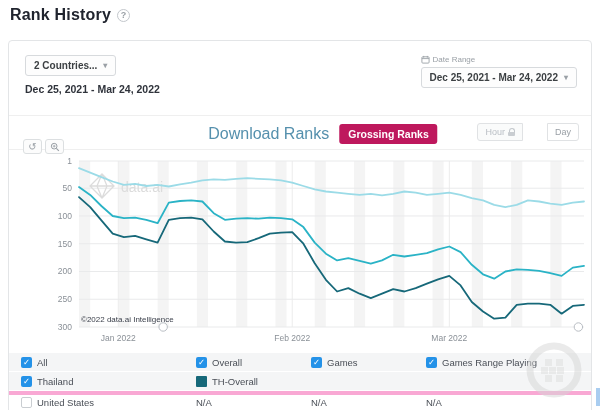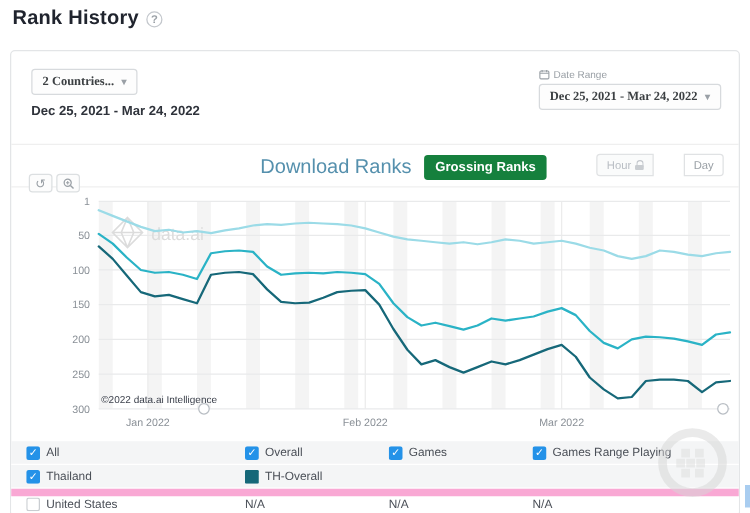--- a/index.html
+++ b/index.html
@@ -8,48 +8,48 @@
   .page-title-row { position:absolute; left:10px; top:6px; display:flex; align-items:center; gap:6px; }
   .page-title { font-size:16px; font-weight:bold; color:#20242e; letter-spacing:.2px; }
   .q-icon { width:13px; height:13px; border:1.5px solid #c3c7cc; border-radius:50%;
     color:#9aa0a6; font-size:9px; font-weight:bold; display:flex; align-items:center; justify-content:center; }
   .panel { position:absolute; left:8px; top:40px; width:584px; height:375px;
     background:#fff; border:1px solid #e3e5e7; border-radius:4px; }
   
   .filter-label { display:flex; align-items:center; gap:3px; font-size:8px; color:#9aa0a6; margin-bottom:3px; }
   .left-filter { position:absolute; left:16px; top:14px; }
   .dropdown { display:inline-flex; align-items:center; gap:6px; border:1px solid #d7dadd; border-radius:3px;
-    background:#fdfdfd; padding:4px 8px; font-size:10px; font-weight:bold; color:#3c4043; cursor:pointer;font-family:Liberation Serif, serif; }
+    background:#fdfdfd; padding:4px 8px; font-size:10px; font-weight:bold; color:#3c4043; cursor:pointer; }
   .caret { color:#9aa0a6; font-size:8px; }
   .date-summary { margin-top:7px; font-size:10.5px; font-weight:bold; color:#2f333b; }
   .right-filter { position:absolute; right:14px; top:14px; text-align:left; }
   .divider { position:absolute; left:0; width:100%; border-top:1px solid #efefef; }
   
   .tabs-row { position:absolute; left:0; top:80px; width:100%; height:24px; }
   .tabs-center { position:absolute; left:50%; transform:translateX(-42%); display:flex; align-items:center; gap:2px; }
   .tab-link { font-size:16px; color:#5590ad; padding:4px 8px; cursor:pointer; }
-  .tab-active { font-size:10.5px; color:#fff; background:#15803d; border-radius:3px; padding:4px 9px; font-weight:bold; cursor:pointer; }
+  .tab-active { font-size:10.5px; color:#fff; background:#be185d; border-radius:3px; padding:4px 9px; font-weight:bold; cursor:pointer; }
   .gran-group { position:absolute; right:12px; top:2px; display:flex;gap:24px; }
   .gran-btn { font-size:9px; color:#b9bec4; background:#fafbfb; border:1px solid #e0e2e4;
     padding:3px 7px; display:flex; align-items:center; gap:3px; }
   .gran-btn:first-child { border-radius:3px 0 0 3px; }
   .gran-btn:last-child { border-radius:0 3px 3px 0; background:#fff; color:#9aa0a6; }
   .lock { display:inline-block; position:relative; width:7px; height:8px; }
   .lock:before { content:""; position:absolute; left:1.5px; top:0; width:4px; height:4px;
     border:1px solid #c3c7cc; border-bottom:none; border-radius:3px 3px 0 0; }
   .lock:after { content:""; position:absolute; left:0; top:3.5px; width:7px; height:4.5px; background:#c9cdd1; border-radius:1px; }
   
   .chart-tools { position:absolute; left:14px; top:98px; display:flex; gap:3px; z-index:3; }
   .tool-btn { width:19px; height:15px; border:1px solid #dcdfe1; border-radius:3px; background:#fcfcfc;
     display:flex; align-items:center; justify-content:center; font-size:10px; color:#9aa0a6; cursor:pointer; }
   
   .legend { position:absolute; left:0; top:312px; width:100%; }
   .legend-row { display:grid; grid-template-columns:175px 115px 115px auto; height:19px; align-items:center; padding-left:12px; }
   .legend-row.shaded { background:#f4f5f6; border-bottom:1px solid #fff; }
-  .legend-row.plain { background:#fff; border-top:6px solid #f9a8d4; }
+  .legend-row.plain { background:#fff; border-top:4px solid #f9a8d4; }
   .legend-cell { display:flex; align-items:center; gap:5px; font-size:9.5px; color:#4a4f57; overflow:hidden; white-space:nowrap; }
   .cb { width:11px; height:11px; border-radius:2px; flex:0 0 auto; display:flex; align-items:center; justify-content:center; }
   .cb.checked { background:#2492e8; color:#fff; font-size:8.5px; }
   .cb.unchecked { background:#fff; border:1px solid #c9cdd1; }
   .swatch { width:11px; height:11px; border-radius:1px; flex:0 0 auto; }
   .watermark-big { position:absolute; right:8px; top:300px; opacity:.5; pointer-events:none; z-index:5; }
   .scroll-sliver { position:absolute; right:0px; top:388px; width:4px; height:18px; background:#a9cdf0; }
   svg text { font-family:"Liberation Sans", sans-serif; }
 </style>
 </head>

